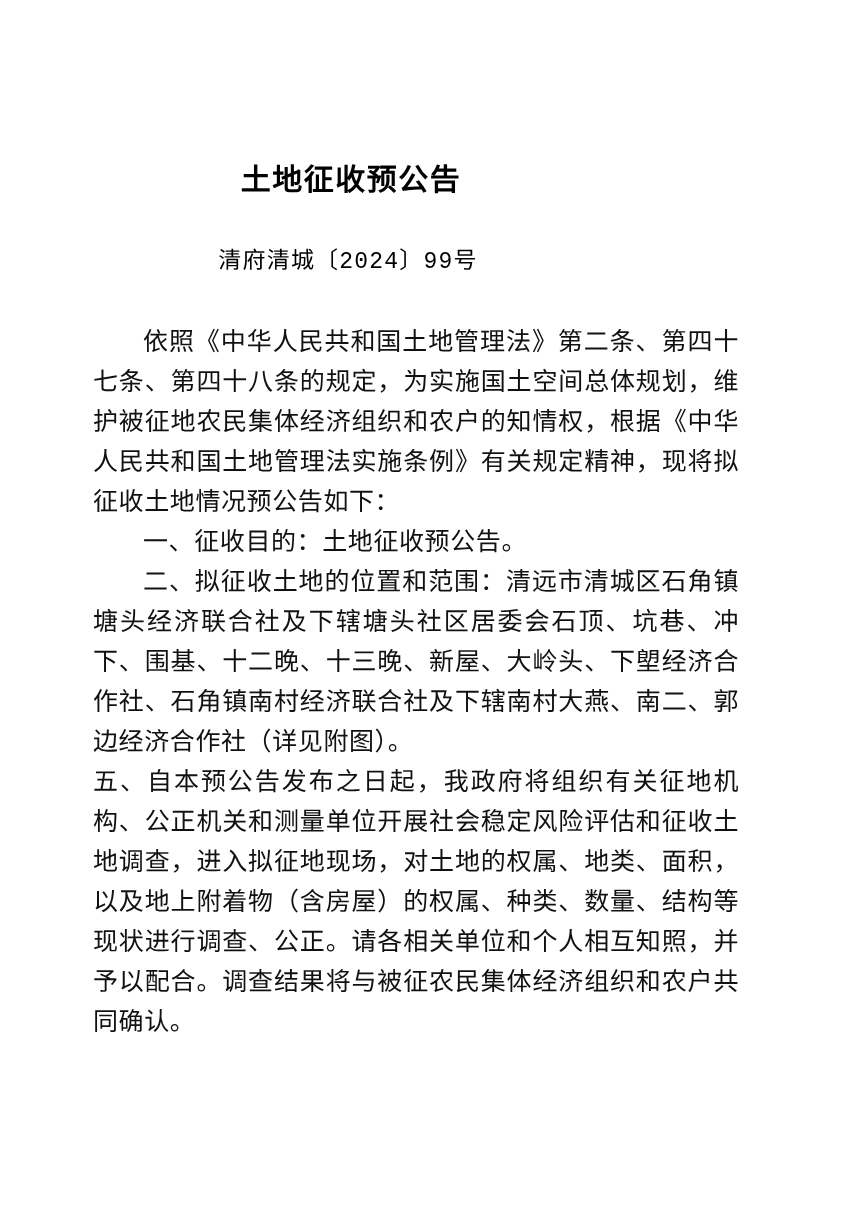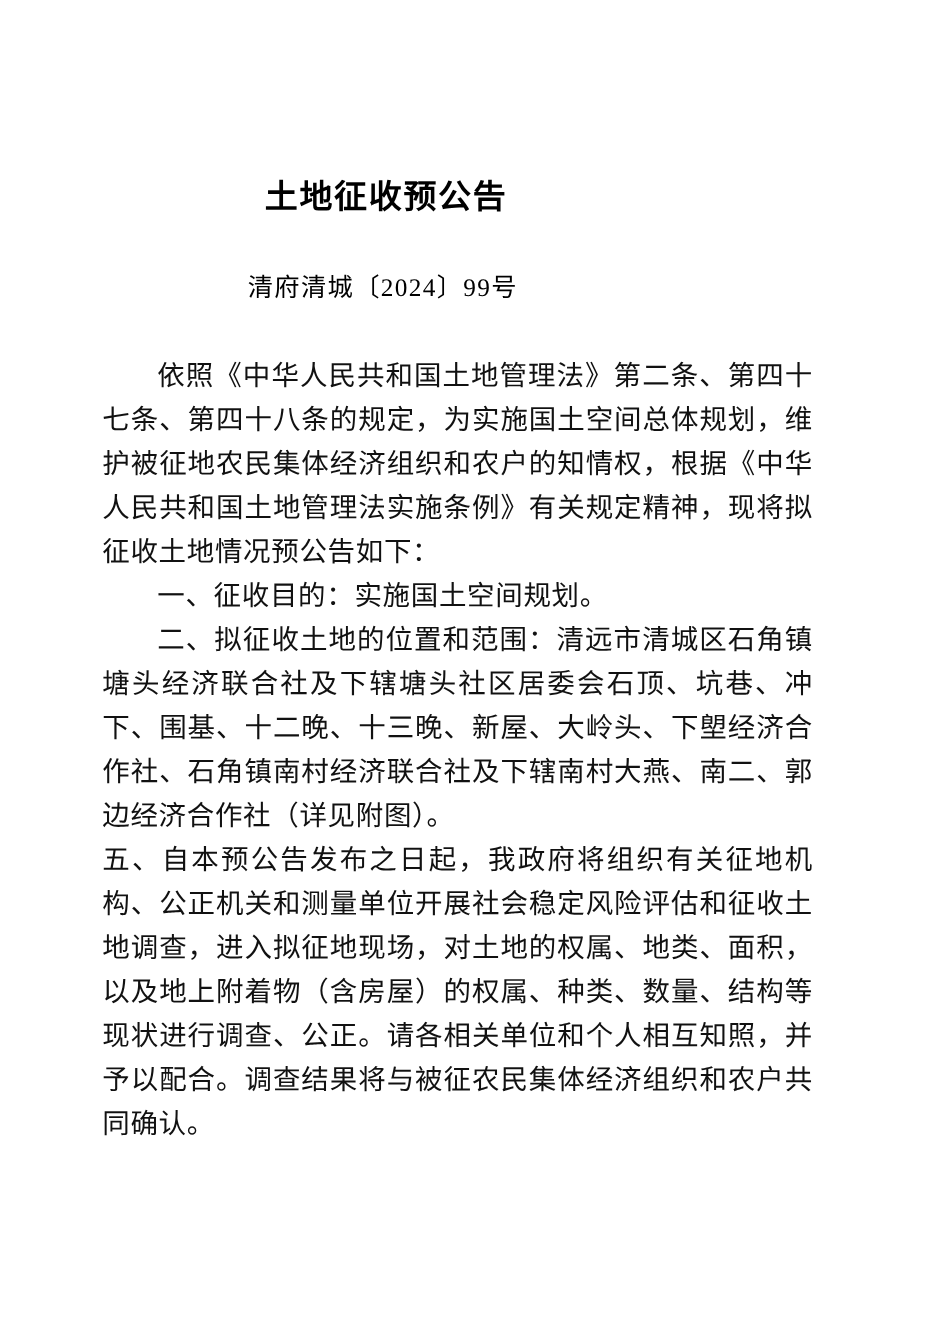--- a/index.html
+++ b/index.html
@@ -35,21 +35,21 @@
     line-height: 44px;
     color: #000000;
   }
 
   .doc-number {
     position: absolute;
     top: 245px;
     left: 0;
     width: 696px;
     text-align: center;
-    font-family: Liberation Serif, serif;
+    font-family: Liberation Mono, monospace;
     font-size: 23px;
     letter-spacing: 1.2px;
     line-height: 34px;
     color: #000000;
   }
 
   
   .body-block {
     position: absolute;
     top: 322px;
@@ -81,18 +81,18 @@
 <body>
 
 <div class="page">
 
   <div class="doc-title">土地征收预公告</div>
 
   <div class="doc-number">清府清城〔2024〕99号</div>
 
   <div class="body-block">
     <p class="para indent">依照《中华人民共和国土地管理法》第二条、第四十七条、第四十八条的规定，为实施国土空间总体规划，维护被征地农民集体经济组织和农户的知情权，根据《中华人民共和国土地管理法实施条例》有关规定精神，现将拟征收土地情况预公告如下：</p>
-    <p class="para indent">一、征收目的：实施国土空间规划。</p>
+    <p class="para indent">一、征收目的：土地征收预公告。</p>
     <p class="para indent">二、拟征收土地的位置和范围：清远市清城区石角镇塘头经济联合社及下辖塘头社区居委会石顶、坑巷、冲下、围基、十二晚、十三晚、新屋、大岭头、下塱经济合作社、石角镇南村经济联合社及下辖南村大燕、南二、郭边经济合作社（详见附图）。</p>
     <p class="para noindent">五、自本预公告发布之日起，我政府将组织有关征地机构、公正机关和测量单位开展社会稳定风险评估和征收土地调查，进入拟征地现场，对土地的权属、地类、面积，以及地上附着物（含房屋）的权属、种类、数量、结构等现状进行调查、公正。请各相关单位和个人相互知照，并予以配合。调查结果将与被征农民集体经济组织和农户共同确认。</p>
   </div>
 
 </div>
 
 </body></html>

